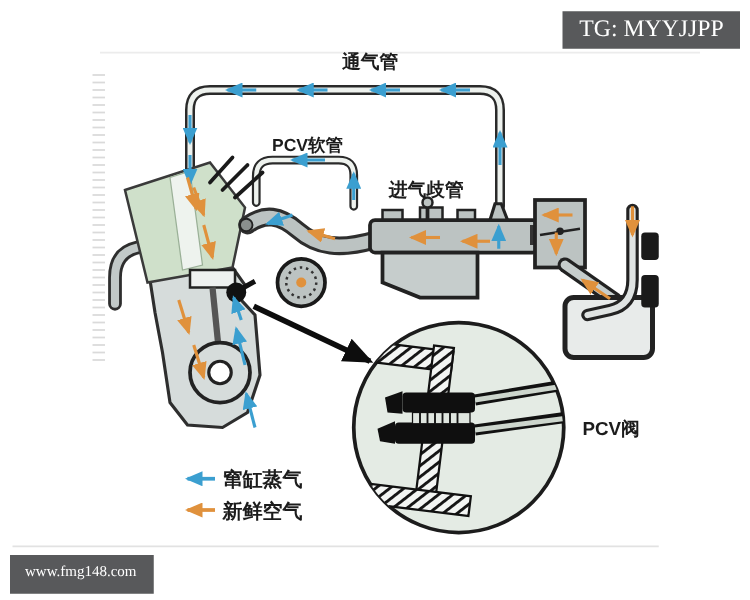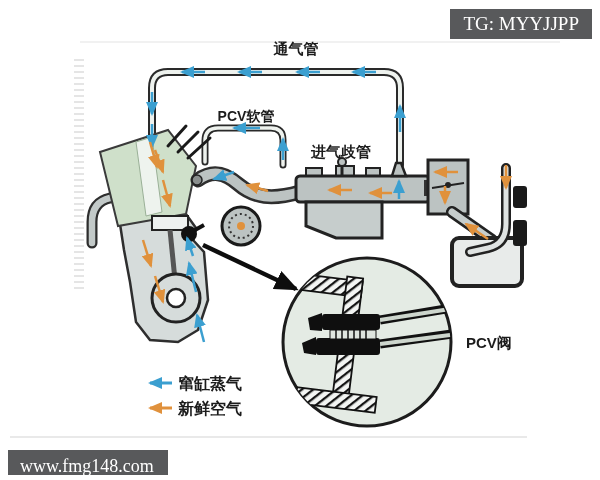--- a/index.html
+++ b/index.html
@@ -15,21 +15,21 @@
   .ao{stroke:var(--fresh-air-orange,#e0913c);}
   .watermark{
     position:absolute;
     background:var(--watermark-background,#58595b);
     color:#ffffff;
     font-family:Liberation Serif, serif;
     line-height:1;
     white-space:nowrap;
   }
   #wm-tr{right:8px;top:9px;font-size:19px;padding:5px 13px 6px 13px;}
-  #wm-bl{left:8px;bottom:5px;font-size:18px;padding:7px 14px 0 12px;}
+  #wm-bl{left:8px;bottom:5px;font-size:12px;padding:7px 14px 12px 12px;}
 </style>
 </head>
 <body>
 
 <div id="stage">
 <svg width="600" height="480" viewBox="0 0 600 480" xmlns="http://www.w3.org/2000/svg">
   <defs>
     <marker id="mb" markerUnits="userSpaceOnUse" markerWidth="14" markerHeight="12" refX="12" refY="6" orient="auto">
       <path d="M0,0 L14,6 L0,12 Z" fill="#3b9fd0"></path>
     </marker>

